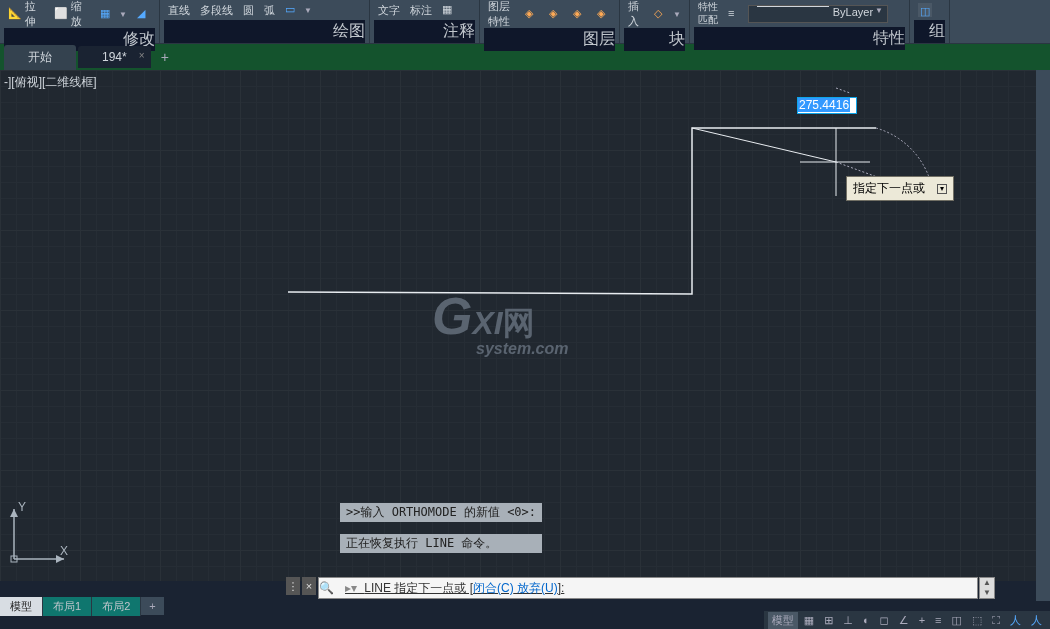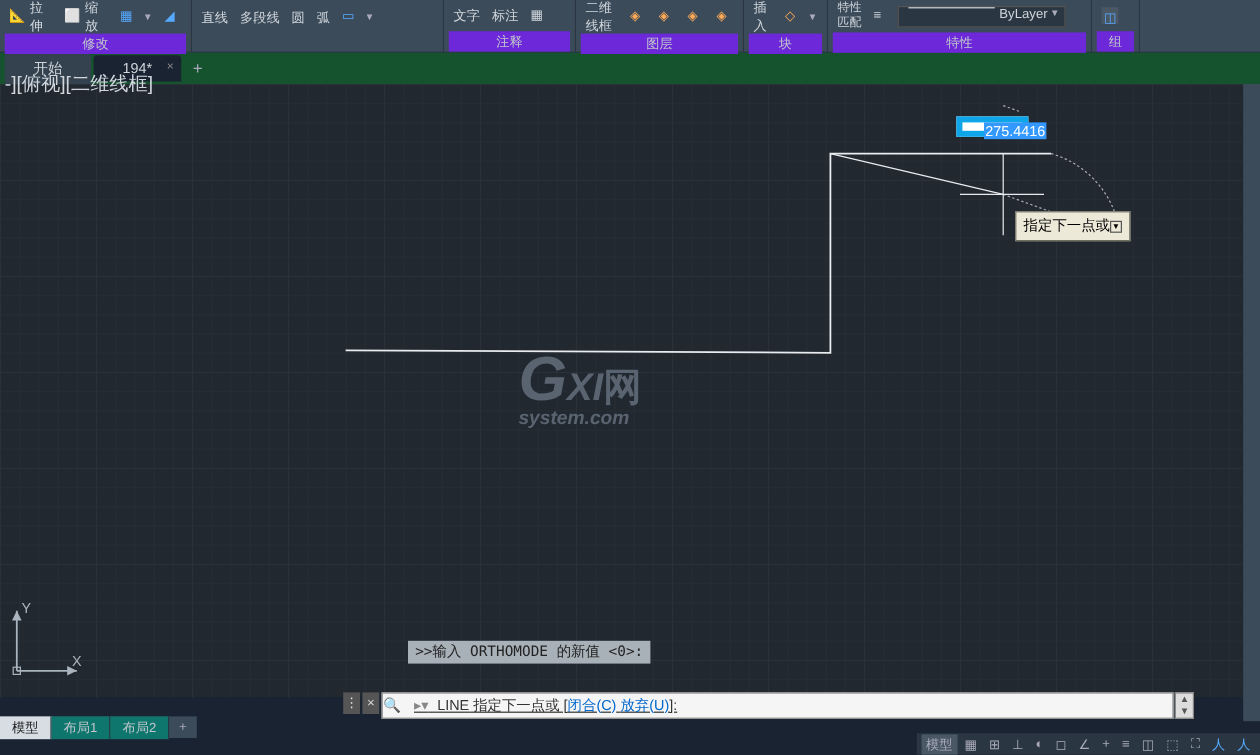--- a/index.html
+++ b/index.html
@@ -4,51 +4,51 @@
 <style>
 * { margin: 0; padding: 0; box-sizing: border-box; font-family: "Microsoft YaHei", sans-serif; }
 body { width: 1050px; height: 629px; background: #1a2332; overflow: hidden; position: relative; }
 
 
 .ribbon { height: 44px; background: #3c4b5a; display: flex; border-bottom: 1px solid #2a3642; }
 .ribbon-panel { display: flex; flex-direction: column; border-right: 1px solid #2a3642; padding: 0 4px; }
 .ribbon-row { display: flex; align-items: center; gap: 2px; height: 28px; }
 .ribbon-btn { display: flex; align-items: center; padding: 2px 4px; color: #d0d6dc; font-size: 11px; cursor: pointer; gap: 3px; }
 .ribbon-icon { width: 14px; height: 14px; display: inline-block; }
-.ribbon-panel-title { text-align: center; color: #c0c6cc; font-size: 11px; padding: 1px 0; background: #6d28d9; }
+.ribbon-panel-title { text-align: right; color: #c0c6cc; font-size: 16px; padding: 1px 0; background: #0f172a; }
 .dropdown-arrow { font-size: 8px; color: #aab; margin-left: 2px; }
 
 
 .file-tabs { height: 26px; background: #14532d; display: flex; align-items: center; padding-left: 4px; }
 .file-tab { padding: 4px 24px; color: #d0d6dc; font-size: 12px; background: #1a2332; margin-right: 2px; border-radius: 3px 3px 0 0; position: relative; cursor: pointer; }
 .file-tab.inactive { background: #34424f; }
 .tab-close { position: absolute; right: 6px; top: 4px; font-size: 10px; color: #888; }
 .tab-add { padding: 2px 8px; color: #aab; cursor: pointer; font-size: 14px; }
 
 
-.viewport-label { position: absolute; top: 60px; left: 4px; color: #d0d6dc; font-size: 16px; }
+.viewport-label { position: absolute; top: 74px; left: 4px; color: #d0d6dc; font-size: 12px; }
 
 
 .canvas-area { position: absolute; top: 70px; left: 0; right: 0; bottom: 48px; background: #212830; }
 .grid-bg { position: absolute; inset: 0; background-image: 
   linear-gradient(#2a3138 1px, transparent 1px),
   linear-gradient(90deg, #2a3138 1px, transparent 1px),
   linear-gradient(#262d35 1px, transparent 1px),
   linear-gradient(90deg, #262d35 1px, transparent 1px);
   background-size: 80px 80px, 80px 80px, 16px 16px, 16px 16px; }
 
 
 .drawing-svg { position: absolute; inset: 0; }
 
 
-.dim-input { position: absolute; top: 97px; left: 797px; width: 60px; height: 17px; background: #fff; border: 5px solid #0ea5e9; font-size: 12px; padding: 0 18px; }
+.dim-input { position: absolute; top: 97px; left: 797px; width: 60px; height: 17px; background: #fff; border: 1px solid #0ea5e9; font-size: 12px; padding: 0 0; }
 .dim-input span { background: #3399ff; color: #fff; padding: 0 1px; }
 
 
-.tooltip { position: absolute; top: 176px; left: 846px; background: #ece9d8; border: 1px solid #716f64; padding: 3px 6px; font-size: 12px; color: #000; display: flex; align-items: center; gap: 0; }
+.tooltip { position: absolute; top: 176px; left: 846px; background: #ece9d8; border: 1px solid #716f64; padding: 3px 6px; font-size: 12px; color: #000; display: flex; align-items: center; gap: 12px; }
 .tooltip-icon { width: 10px; height: 10px; border: 1px solid #555; display: inline-block; font-size: 8px; text-align: center; line-height: 8px; }
 
 
 .watermark { position: absolute; top: 286px; left: 432px; color: #5a6470; font-size: 32px; font-family: Georgia, serif; font-style: italic; font-weight: bold; pointer-events: none; }
 .watermark .big { font-size: 52px; }
 
 
 .ucs-icon { position: absolute; bottom: 60px; left: 4px; }
 
 
@@ -116,39 +116,40 @@
           <span>圆</span>
         </div>
       <div class="ribbon-btn">
           <span>弧</span>
         </div>
       <div class="ribbon-btn">
           <span class="ribbon-icon" style="color:#5af">▭</span>
           <span class="dropdown-arrow">▼</span>
         </div>
     </div>
+    <div class="ribbon-panel-title">绘图</div>
   </div>
   <div class="ribbon-panel" style="width:110px">
     <div class="ribbon-row">
       <div class="ribbon-btn">
           <span>文字</span>
         </div>
       <div class="ribbon-btn">
           <span>标注</span>
         </div>
       <div class="ribbon-btn">
           <span class="ribbon-icon">▦</span>
         </div>
     </div>
     <div class="ribbon-panel-title">注释</div>
   </div>
   <div class="ribbon-panel" style="width:140px">
     <div class="ribbon-row">
       <div class="ribbon-btn">
-          <span>二维线框</span>
+          <span>图层特性</span>
         </div>
       <div class="ribbon-btn">
           <span class="ribbon-icon" style="color:#fa5">◈</span>
         </div>
       <div class="ribbon-btn">
           <span class="ribbon-icon" style="color:#fa5">◈</span>
         </div>
       <div class="ribbon-btn">
           <span class="ribbon-icon" style="color:#fa5">◈</span>
         </div>
@@ -224,35 +225,36 @@
 
 <div class="dim-input"><span>275.4416</span></div>
 
 <div class="tooltip">
   <span>指定下一点或</span>
   <span class="tooltip-icon">▾</span>
 </div>
 
 <div class="watermark">
   <div><span class="big">G</span><span>XI</span><span style="font-style:normal;font-family:sans-serif">网</span></div>
-  <div style="font-size:16px;margin-top:-6px">system.com</div>
+  <div style="font-size:16px;margin-left:44px;margin-top:-6px">system.com</div>
 </div>
 
 <svg class="ucs-icon" width="70" height="70">
   <line x1="10" y1="60" x2="10" y2="10" stroke="#aab4be" stroke-width="1.5"></line>
   <line x1="10" y1="60" x2="60" y2="60" stroke="#aab4be" stroke-width="1.5"></line>
   <polygon points="10,10 6,18 14,18" fill="#aab4be"></polygon>
   <polygon points="60,60 52,56 52,64" fill="#aab4be"></polygon>
   <rect x="7" y="57" width="6" height="6" fill="none" stroke="#aab4be"></rect>
   <text x="14" y="12" fill="#aab4be" font-size="12">Y</text>
   <text x="56" y="56" fill="#aab4be" font-size="12">X</text>
 </svg>
 
 <div class="cmd-history">
   <div class="cmd-line-hist">&gt;&gt;输入 ORTHOMODE 的新值 &lt;0&gt;:</div>
+  <div class="cmd-line-hist">正在恢复执行 LINE 命令。</div>
 </div>
 
 <div style="position:absolute;bottom:30px;left:285px;display:flex;height:22px">
   <div class="cmd-close">⋮</div>
   <div class="cmd-close">×</div>
 </div>
 <div class="cmd-bar" style="left:318px">
   <span class="cmd-search">🔍</span>
   <span class="cmd-text">
     <span style="color:#888">▸▾</span>

